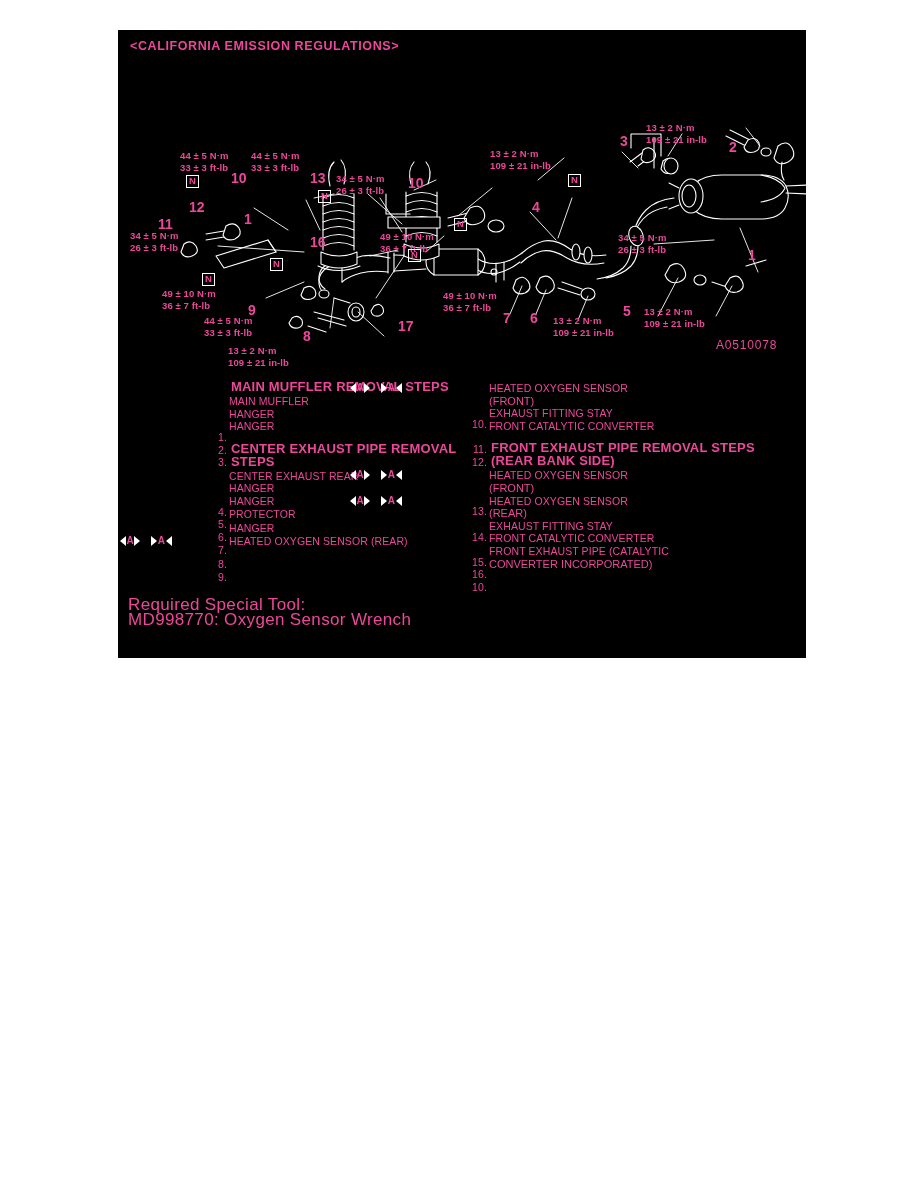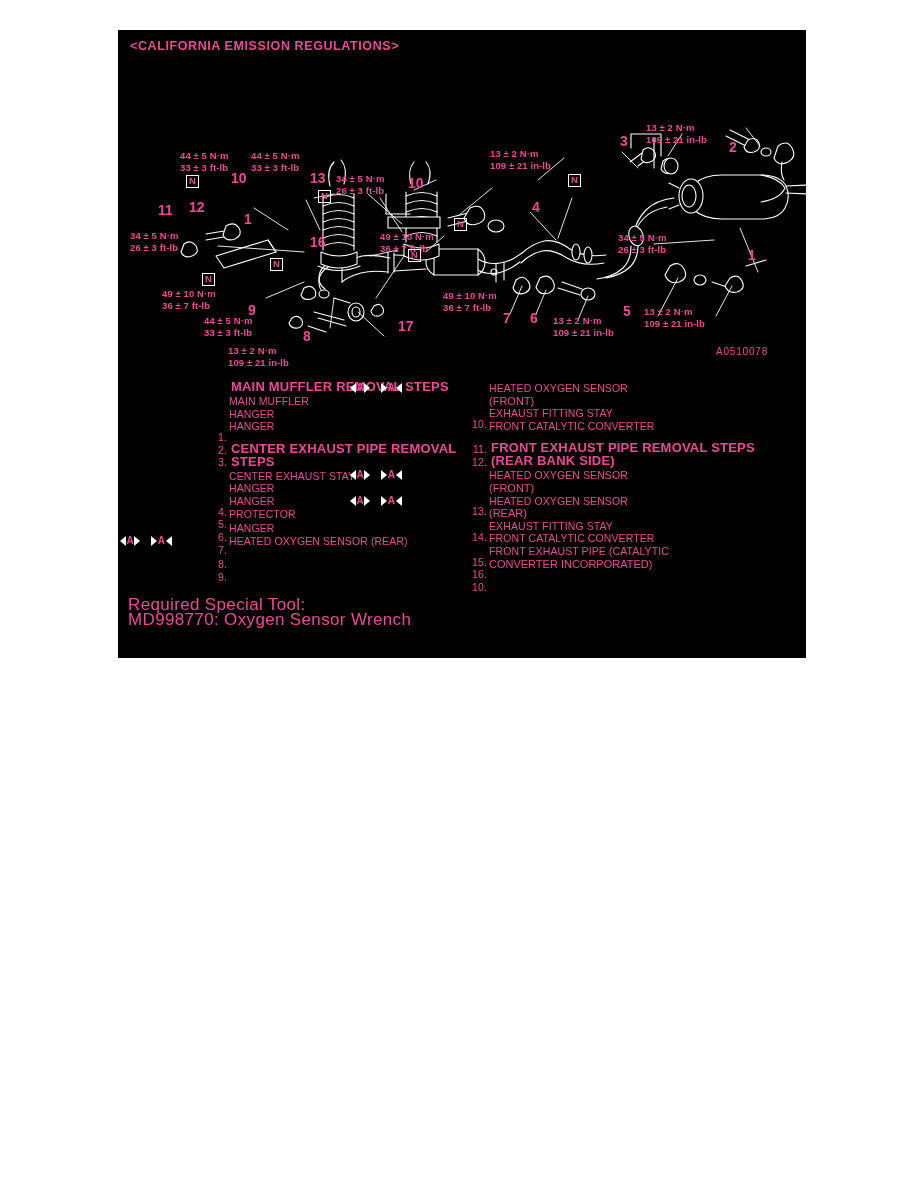--- a/index.html
+++ b/index.html
@@ -75,22 +75,22 @@
     border: 1.6px solid #ffffff;
     font-size: 9.5px;
     font-weight: bold;
     line-height: 10px;
     text-align: center;
     box-sizing: border-box;
   }
   #figcode {
     position: absolute;
     left: 598px;
-    top: 280px;
-    font-size: 10px;
+    top: 272px;
+    font-size: 12px;
     letter-spacing: 0.8px;
     white-space: nowrap;
   }
 
   
   #partslist {
     position: absolute;
     left: 0;
     top: 350px;
     width: 688px;
@@ -367,21 +367,21 @@
     <div class="callout" style="left:630px; top:181px;">1</div>
     <div class="callout" style="left:611px; top:73px;">2</div>
     <div class="callout" style="left:502px; top:67px;">3</div>
     <div class="callout" style="left:414px; top:133px;">4</div>
     <div class="callout" style="left:505px; top:237px;">5</div>
     <div class="callout" style="left:412px; top:244px;">6</div>
     <div class="callout" style="left:385px; top:244px;">7</div>
     <div class="callout" style="left:185px; top:262px;">8</div>
     <div class="callout" style="left:130px; top:236px;">9</div>
     <div class="callout" style="left:113px; top:104px;">10</div>
-    <div class="callout" style="left:40px; top:136px;">11</div>
+    <div class="callout" style="left:40px; top:150px;">11</div>
     <div class="callout" style="left:71px; top:133px;text-align:right;">12</div>
     <div class="callout" style="left:192px; top:104px;text-align:right;">13</div>
     <div class="callout" style="left:126px; top:145px;">1</div>
     <div class="callout" style="left:290px; top:109px;">10</div>
     <div class="callout" style="left:192px; top:168px;">16</div>
     <div class="callout" style="left:280px; top:252px;">17</div>
 
     <div class="nbox" style="left:68px;  top:109px;">N</div>
     <div class="nbox" style="left:200px; top:124px;">N</div>
     <div class="nbox" style="left:84px;  top:207px;">N</div>
@@ -396,21 +396,21 @@
   <div id="partslist">
     <div class="col" id="col-left">
         <div class="group-title">MAIN MUFFLER REMOVAL STEPS</div>
         <div class="entries">
           <div class="entry"><span class="num">1.</span><span>MAIN MUFFLER</span></div>
           <div class="entry"><span class="num">2.</span><span>HANGER</span></div>
           <div class="entry"><span class="num">3.</span><span>HANGER</span></div>
         </div>
         <div class="group-title">CENTER EXHAUST PIPE REMOVAL STEPS</div>
         <div class="entries">
-          <div class="entry"><span class="num">4.</span><span>CENTER EXHAUST STAY</span></div>
+          <div class="entry"><span class="num">4.</span><span>CENTER EXHAUST REAR</span></div>
           <div class="entry"><span class="num">5.</span><span>HANGER</span></div>
           <div class="entry"><span class="num">6.</span><span>HANGER</span></div>
           <div class="entry"><span class="num">7.</span><span>PROTECTOR</span></div>
         </div>
         <div class="entries">
           <div class="entry"><span class="num">8.</span><span>HANGER</span></div>
           <div class="entry"><span class="num">9.</span><span>HEATED OXYGEN SENSOR (REAR)</span><span class="amark" style="left: -88px; top: 1px;">
               <span class="grp">
                 <span class="tri left"></span>
                 <span class="ltr">A</span>

